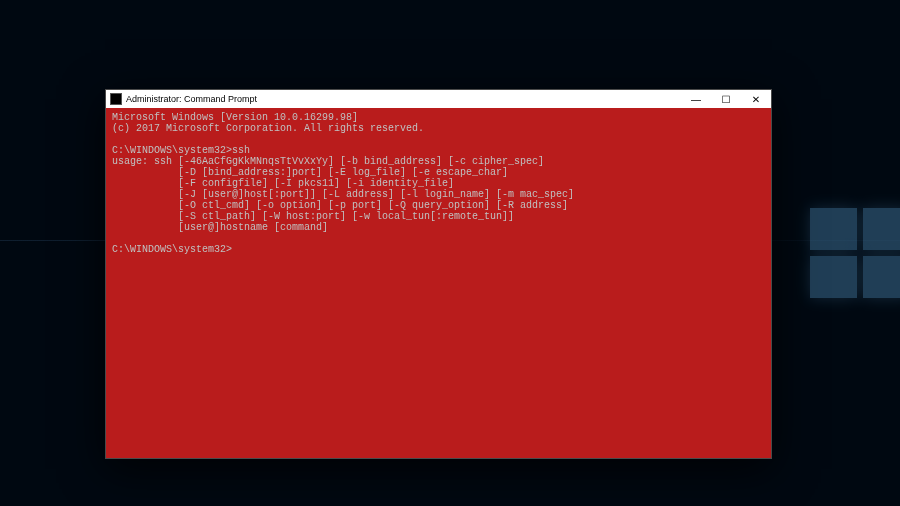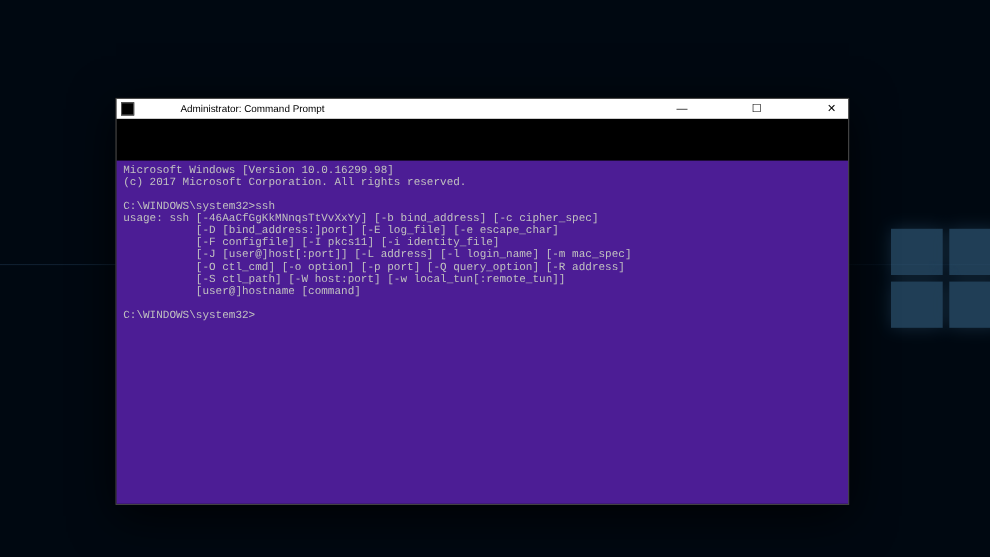--- a/index.html
+++ b/index.html
@@ -1,19 +1,18 @@
 <!DOCTYPE html>
 <html><head>
   <meta charset="utf-8">
   <style>
     * {
       margin: 0;
       padding: 0;
       box-sizing: border-box;
-      gap: 38px;
     }
     body {
       width: 900px;
       height: 506px;
       background: #000811;
       overflow: hidden;
       position: relative;
       font-family: 'Segoe UI', Tahoma, sans-serif;
     }
     
@@ -91,21 +90,21 @@
       height: 18px;
       display: flex;
       align-items: center;
       justify-content: center;
       font-size: 10px;
       color: #000;
       cursor: default;
     }
     .terminal {
       flex: 1;
-      background: #4c1d95;
+      background: #b91c1c;
       padding: 4px 6px;
       font-family: 'Consolas', 'Courier New', monospace;
       font-size: 10px;
       line-height: 11px;
       color: #c0c0c0;
       white-space: pre;
       overflow: hidden;
     }
   </style>
 </head>

